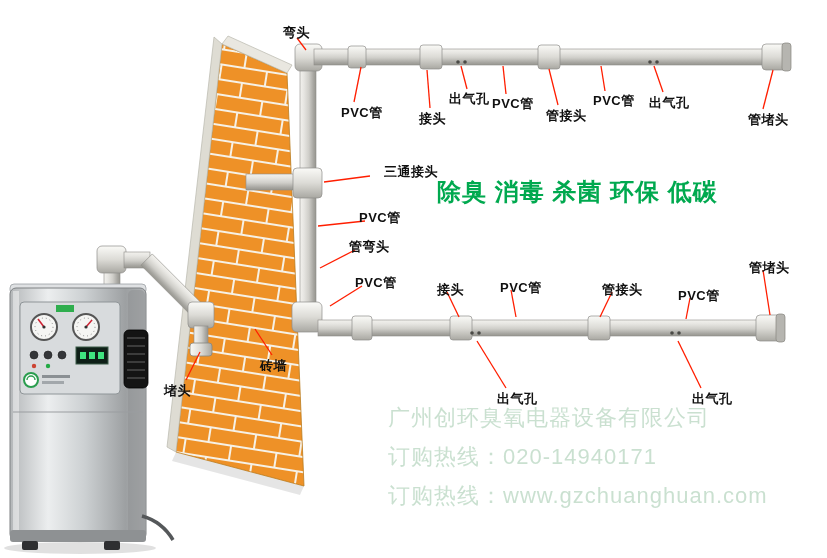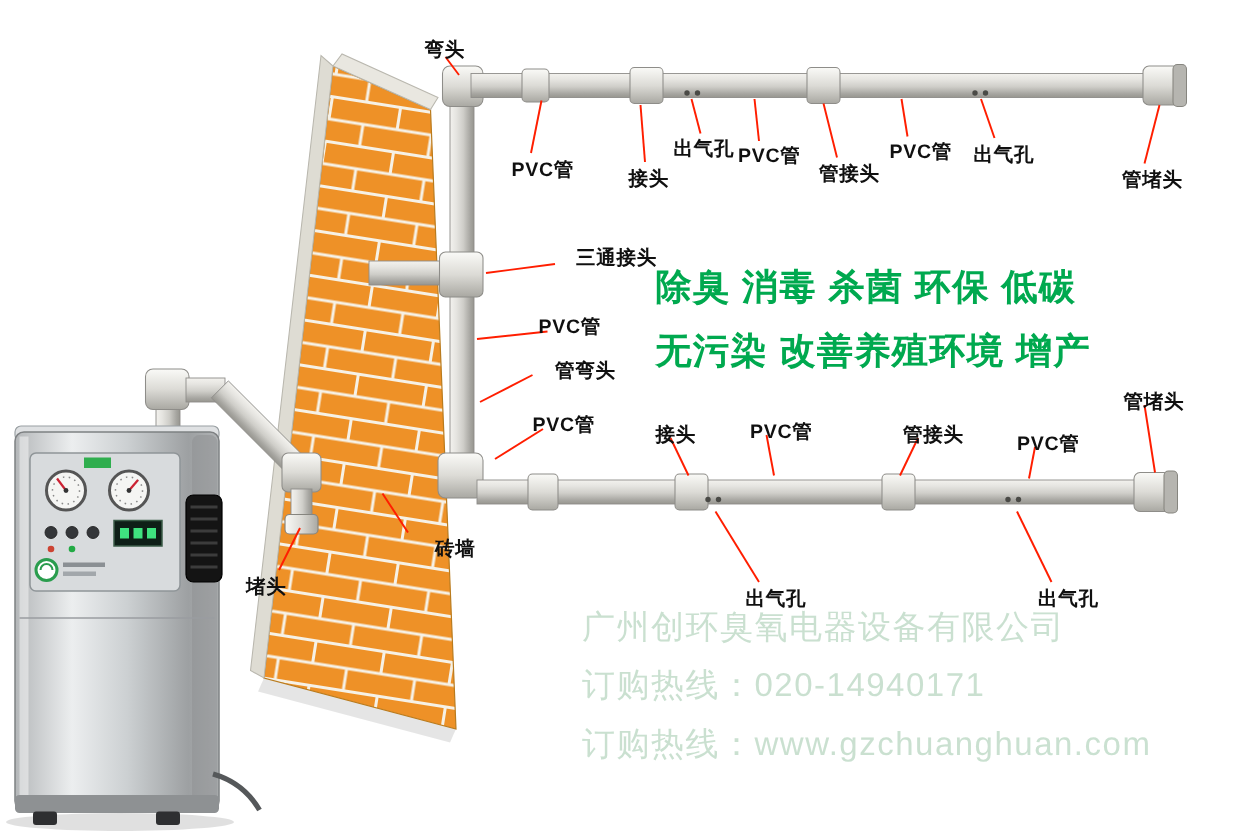--- a/index.html
+++ b/index.html
@@ -260,36 +260,35 @@
       <div class="callout" style="left: 341px; top: 104px;">PVC管</div>
       <div class="callout" style="left: 419px; top: 110px;">接头</div>
       <div class="callout" style="left: 449px; top: 90px;">出气孔</div>
       <div class="callout" style="left: 492px; top: 95px;">PVC管</div>
       <div class="callout" style="left: 546px; top: 107px;">管接头</div>
       <div class="callout" style="left: 593px; top: 92px;">PVC管</div>
       <div class="callout" style="left: 649px; top: 94px;">出气孔</div>
       <div class="callout" style="left: 748px; top: 111px;">管堵头</div>
       <div class="callout" style="left: 384px; top: 163px;">三通接头</div>
       <div class="callout" style="left: 359px; top: 209px;">PVC管</div>
-      <div class="callout" style="left: 349px; top: 238px; margin-left: 21px;">管弯头</div>
+      <div class="callout" style="left: 349px; top: 238px;">管弯头</div>
       <div class="callout" style="left: 355px; top: 274px;">PVC管</div>
       <div class="callout" style="left: 437px; top: 281px;">接头</div>
       <div class="callout" style="left: 500px; top: 279px;">PVC管</div>
       <div class="callout" style="left: 602px; top: 281px;">管接头</div>
       <div class="callout" style="left: 678px; top: 287px;">PVC管</div>
       <div class="callout" style="left: 749px; top: 259px;">管堵头</div>
       <div class="callout" style="left: 497px; top: 390px;">出气孔</div>
       <div class="callout" style="left: 692px; top: 390px;">出气孔</div>
-      <div class="callout" style="left: 290px; top: 357px;">砖墙</div>
+      <div class="callout" style="left: 260px; top: 357px;">砖墙</div>
       <div class="callout" style="left: 164px; top: 382px;">堵头</div>
     </div>
 
   <div class="slogan">
     <div>除臭  消毒  杀菌  环保  低碳</div>
-    <div>无污染  改善养殖环境  增产</div>
   </div>
 
   <div class="watermark">
     <div>广州创环臭氧电器设备有限公司</div>
     <div>订购热线：020-14940171</div>
     <div>订购热线：www.gzchuanghuan.com</div>
   </div>
 
 </div>
 

